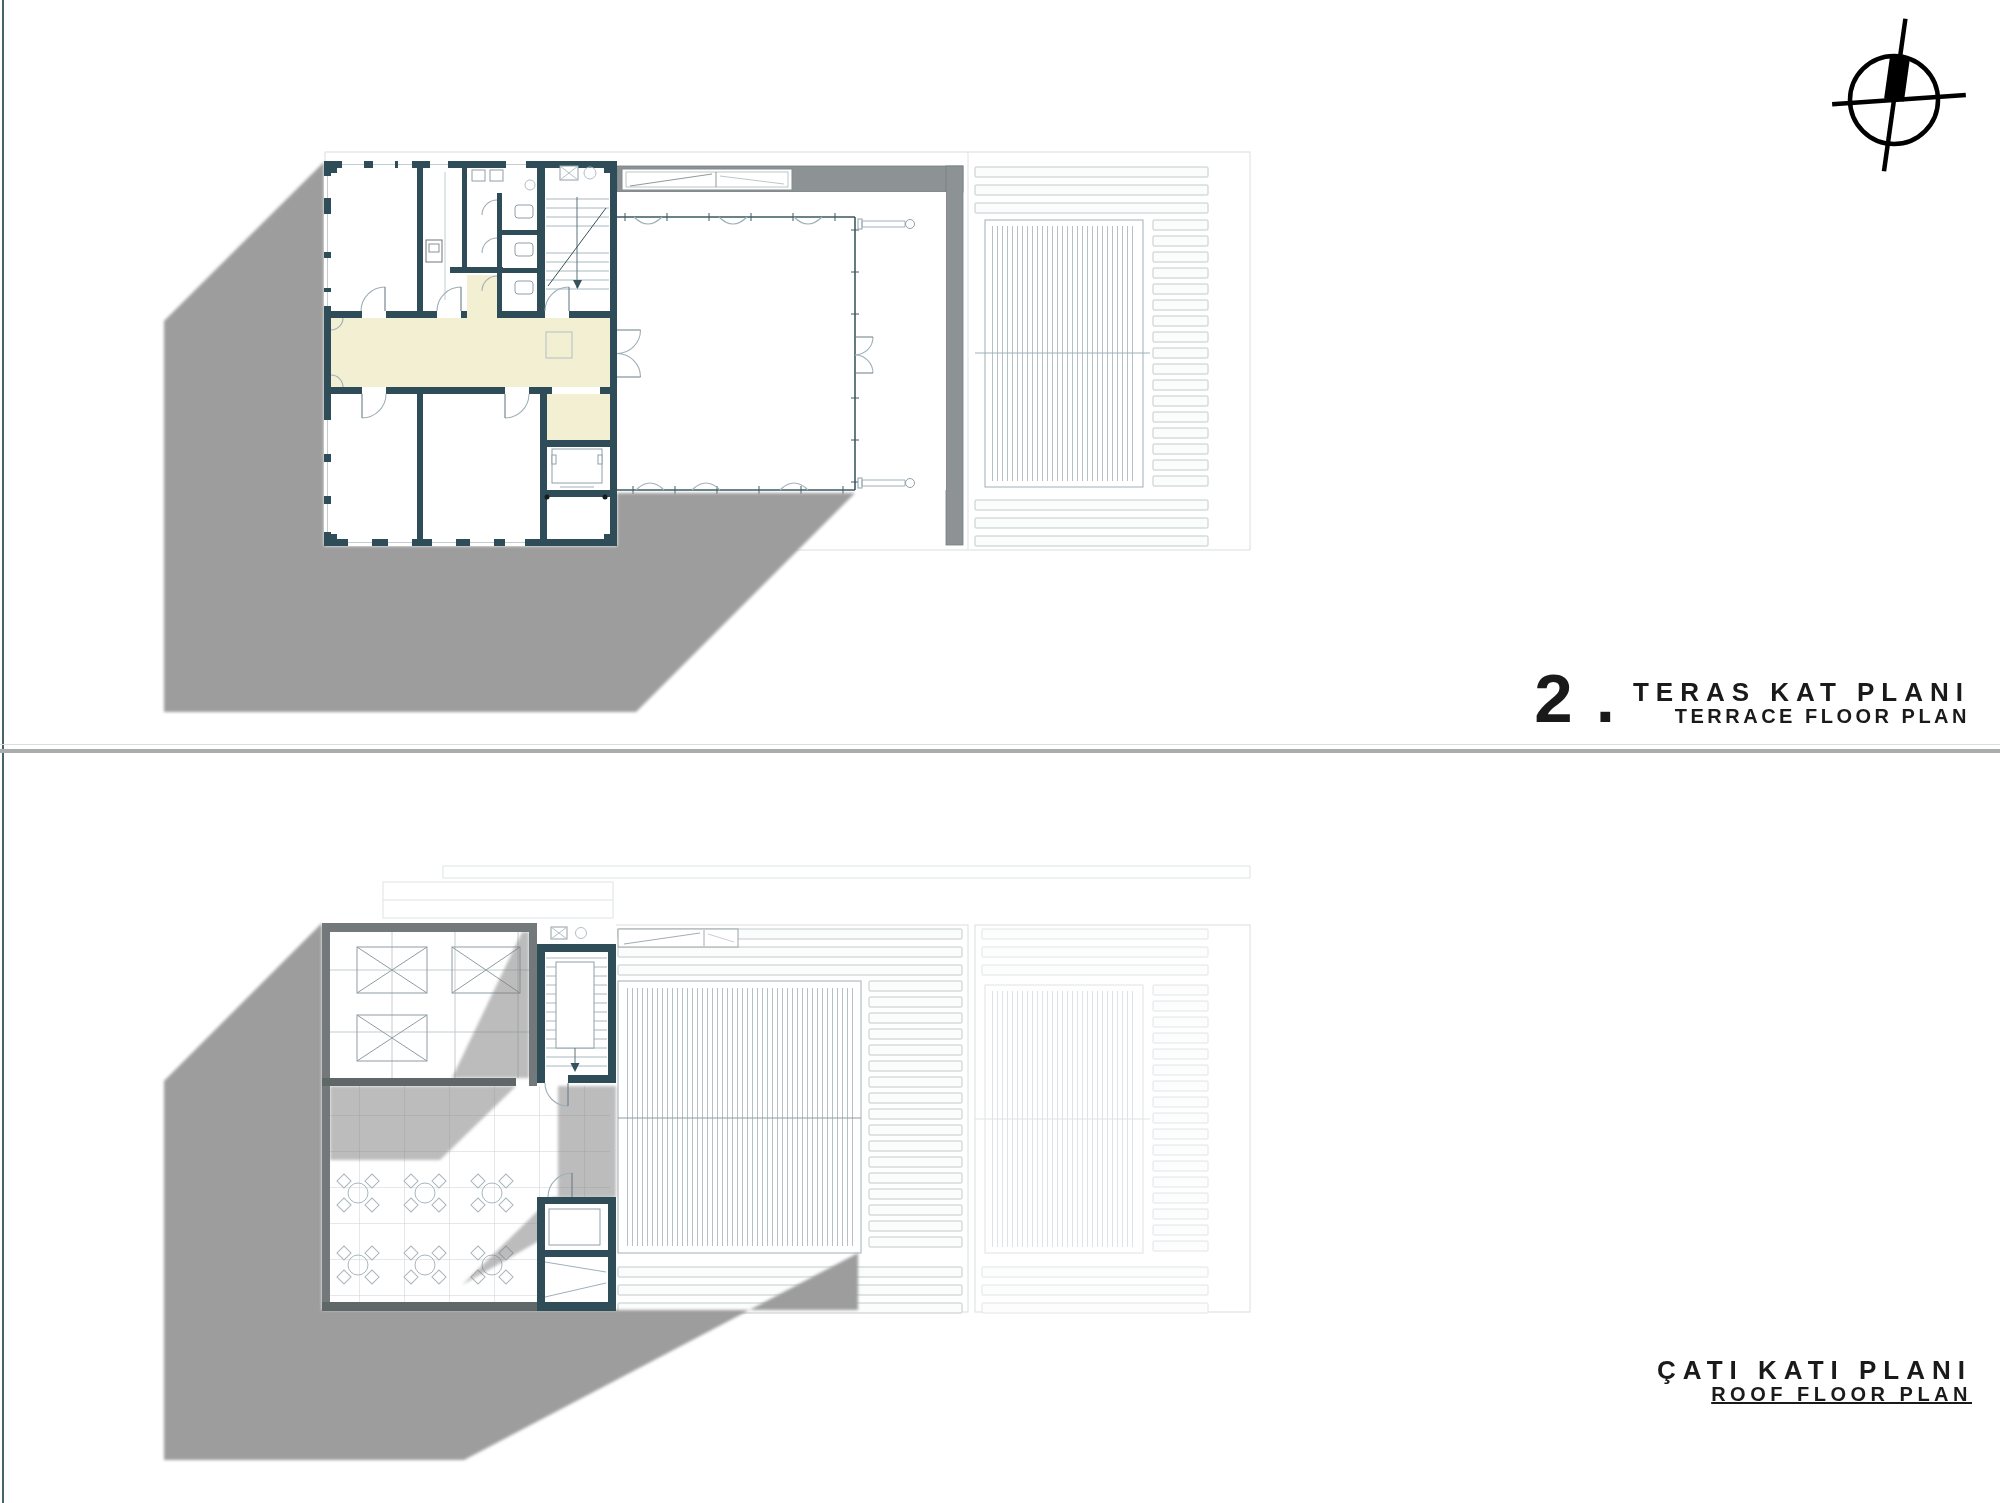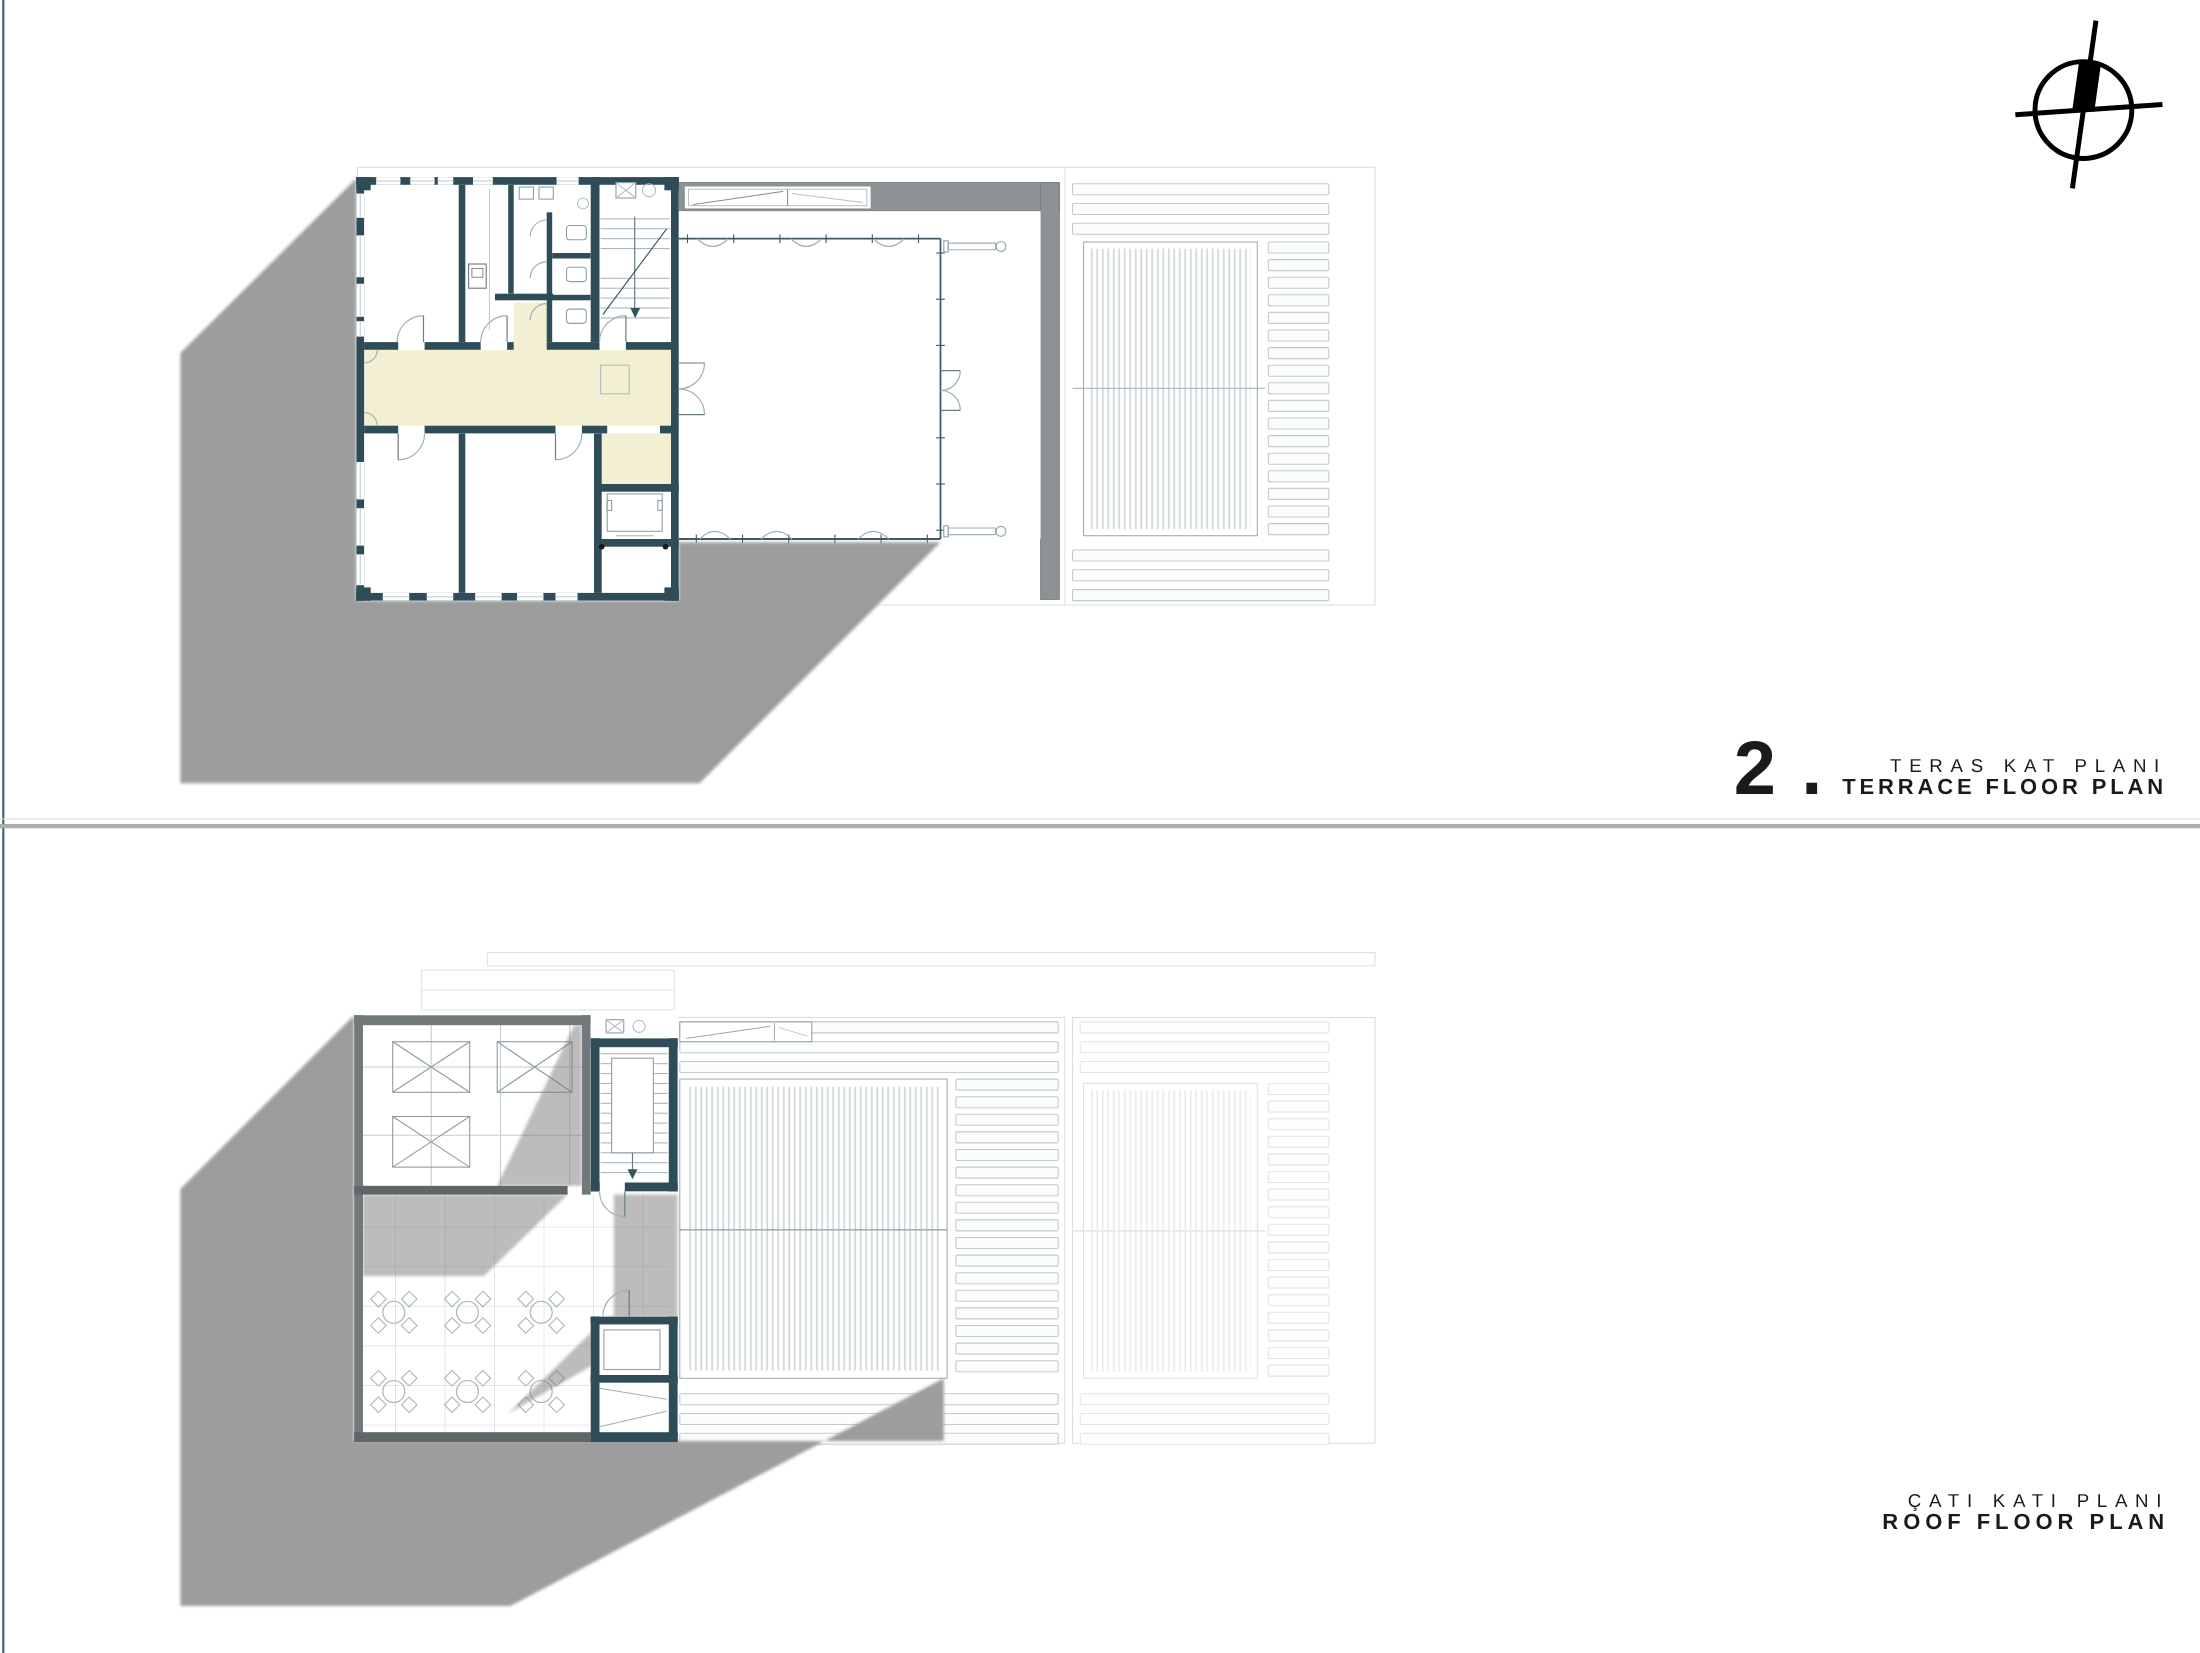--- a/index.html
+++ b/index.html
@@ -31,24 +31,24 @@
   .fixtl{stroke:#b3bec4;fill:none;stroke-width:1;}
   .white{fill:#fff;}
   .ish{fill:rgba(122,122,122,.5);}
   .dot{fill:#15191b;}
   .outl{fill:#fff;stroke:#d9dee0;stroke-width:1;}
   .treads{stroke:#9fb0b8;stroke-width:.9;}
   
   .title-block{position:absolute;color:var(--text);text-align:right;}
   .tb1{right:30px;top:671px;display:flex;align-items:flex-end;}
   .tb1 .num{font-size:69px;font-weight:700;line-height:.82;letter-spacing:2px;margin-right:16px;}
-  .tline1{font-size:17px;font-weight:400;letter-spacing:7px;line-height:1.08;white-space:nowrap;}
+  .tline1{font-size:26px;font-weight:700;letter-spacing:7px;line-height:1.08;white-space:nowrap;}
   .tline2{font-size:20px;font-weight:700;letter-spacing:3.5px;line-height:1.08;white-space:nowrap;}
   .tb2{right:28px;top:1356px;}
-  .tb2 .tline2{letter-spacing:4.5px;}
+  .tb2 .tline2{letter-spacing:4.5px;text-decoration:underline;}
   .divider-thin{position:absolute;left:0;top:744px;width:2000px;height:1px;background:#d9dede;}
   .divider{position:absolute;left:0;top:749px;width:2000px;height:4px;background:#a8adad;}
   .left-edge{position:absolute;left:2px;top:0;width:2px;height:1503px;background:#46626a;}
 </style>
 </head>
 <body>
 
 <div id="sheet">
 
 <svg width="2000" height="1503" viewBox="0 0 2000 1503">

